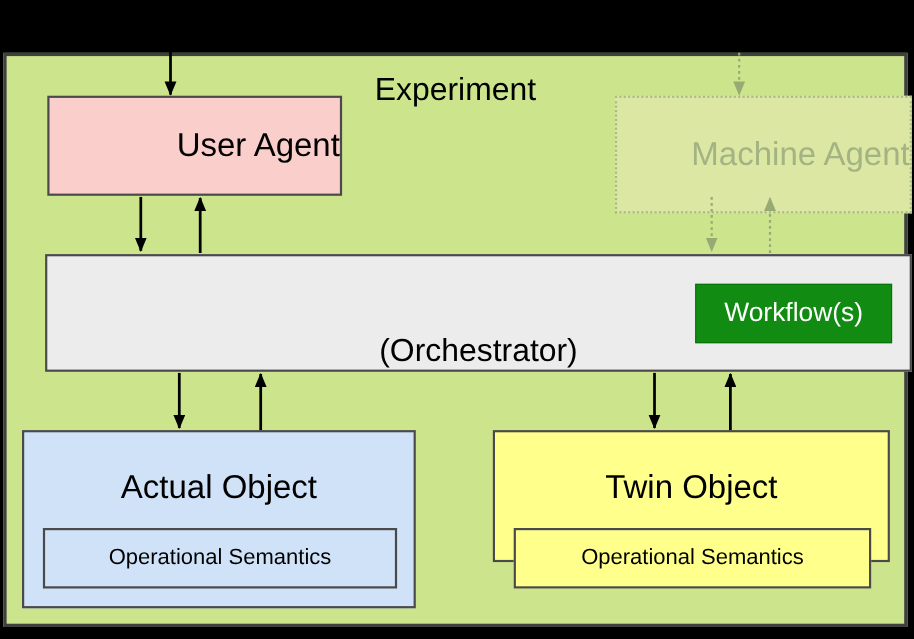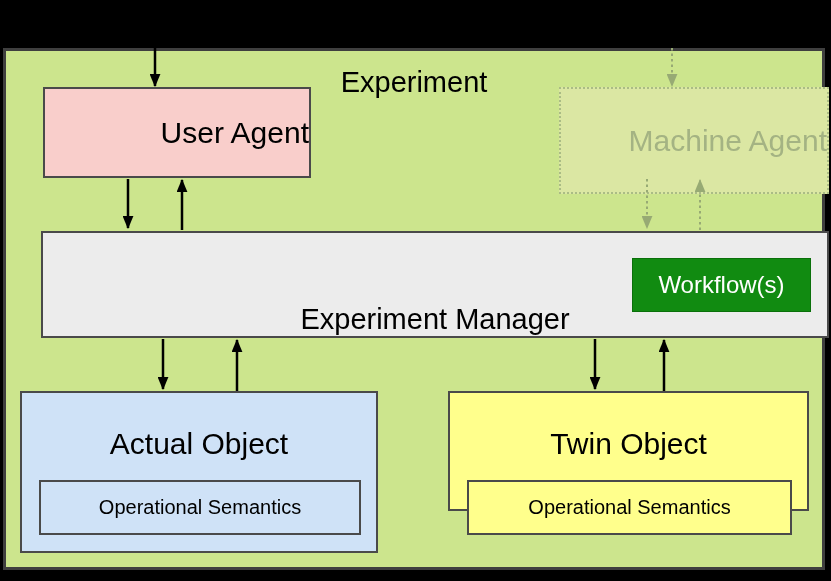--- a/index.html
+++ b/index.html
@@ -124,21 +124,21 @@
 
     <div class="node user-agent">
       <span>User Agent</span>
     </div>
 
     <div class="node machine-agent">
       <span>Machine Agent</span>
     </div>
 
     <div class="node manager">
-      <span>Experiment Manager</span>
+      <span>(Orchestrator)</span>
       <div class="workflow">
         <span>Workflow(s)</span>
       </div>
     </div>
 
     <div class="object-box actual">
       <div class="obj-label">Actual Object</div>
       <div class="semantics">
         <span>Operational Semantics</span>
       </div>

